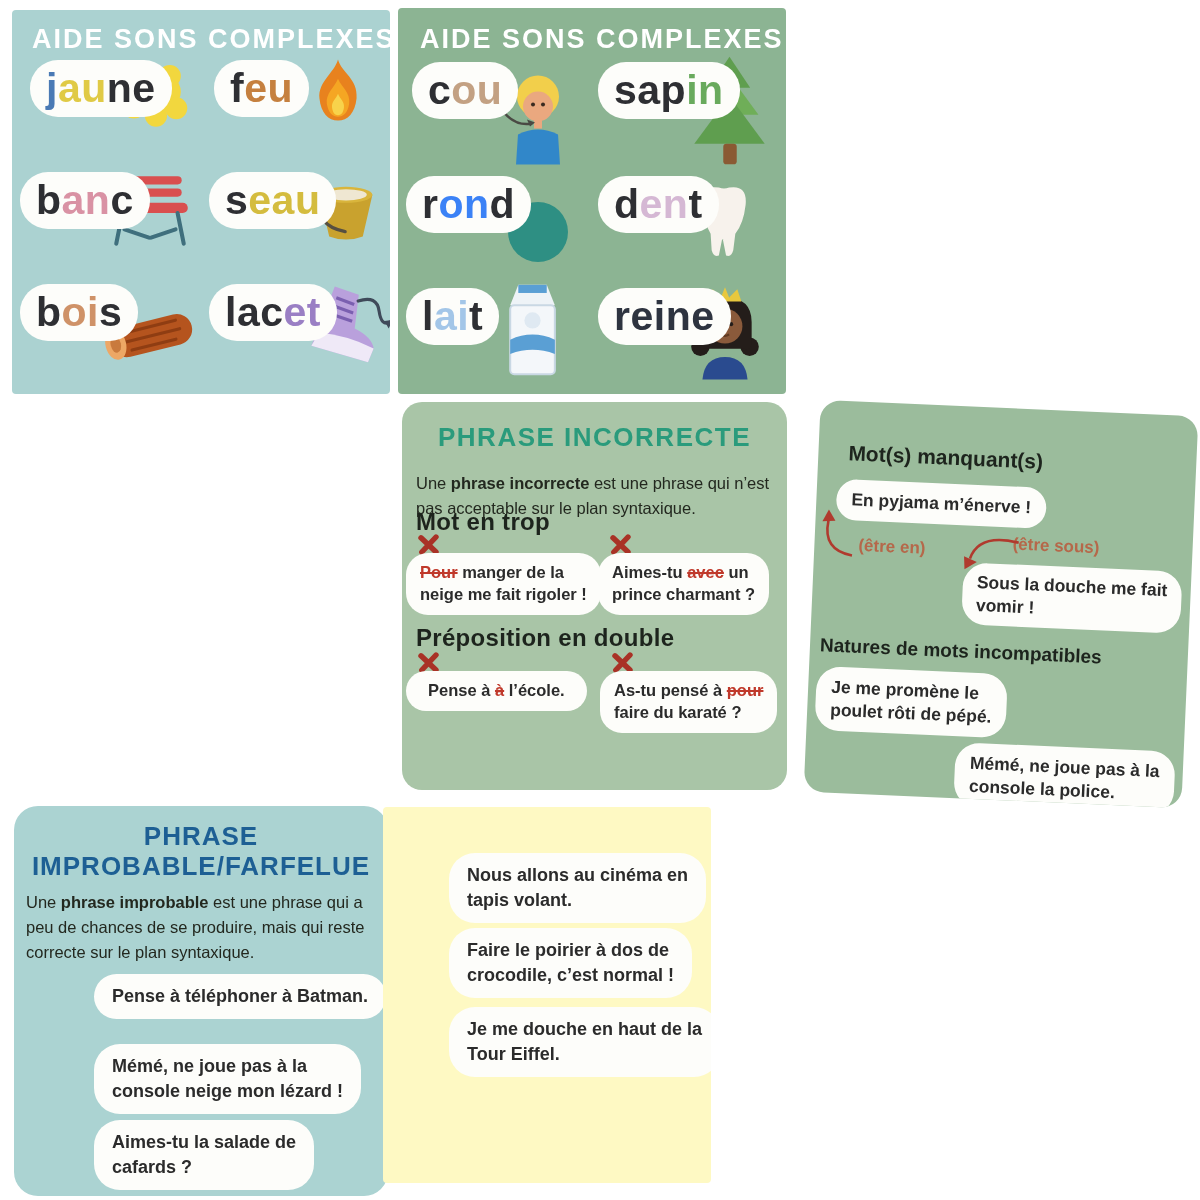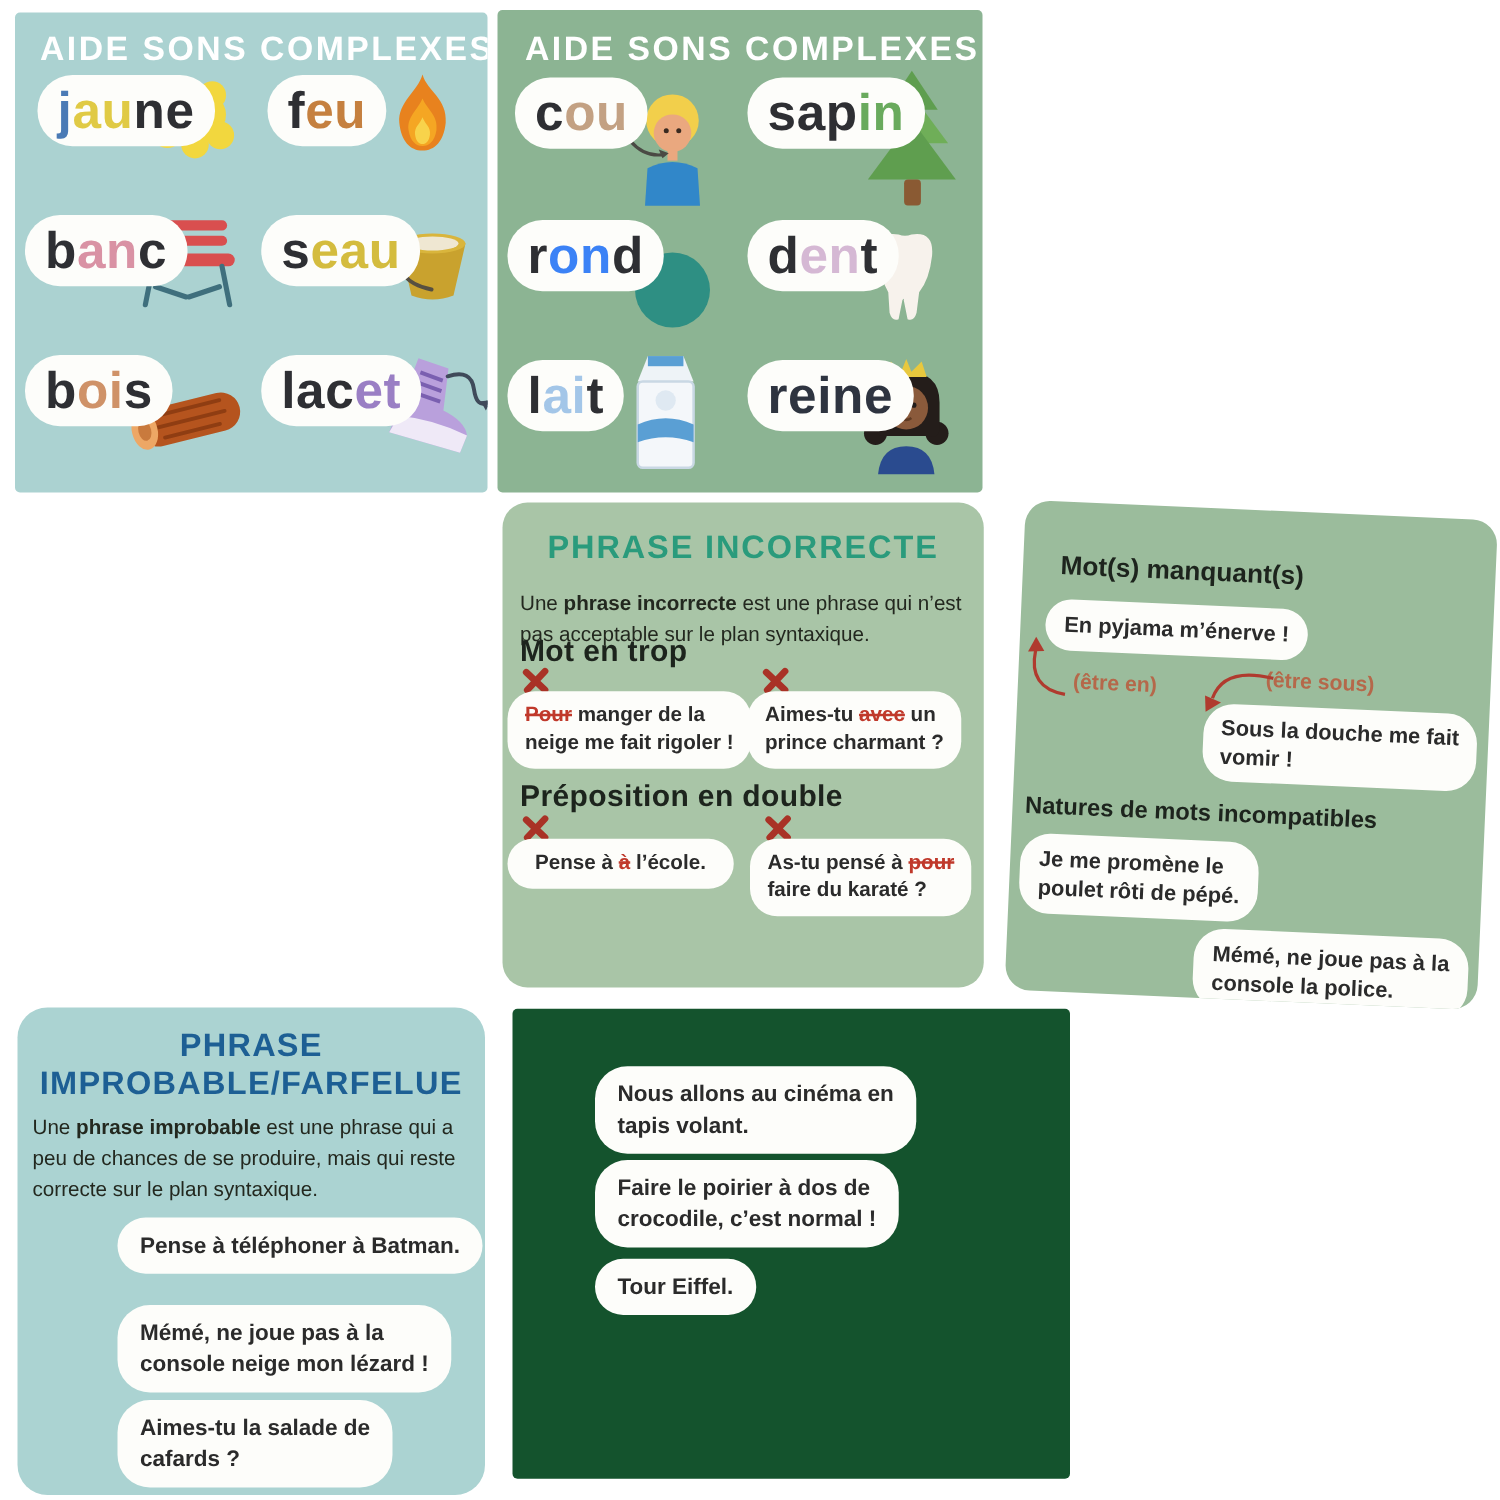--- a/index.html
+++ b/index.html
@@ -4,21 +4,21 @@
 <style>
   html,body{margin:0;padding:0;}
   body{width:1200px;height:1200px;background:#ffffff;font-family:"Liberation Sans",sans-serif;}
   .canvas{position:relative;width:1200px;height:1200px;background:#fff;overflow:hidden;}
   .card{position:absolute;border-radius:4px;overflow:hidden;}
   #card-sons1{left:12px;top:10px;width:378px;height:384px;background:#abd2d1;}
   #card-sons2{left:398px;top:8px;width:388px;height:386px;background:#8cb493;}
   #card-inc{left:402px;top:402px;width:385px;height:388px;background:#a9c5a7;border-radius:20px;}
   #card-man{left:812px;top:408px;width:378px;height:392px;background:#9bbc9c;border-radius:20px;transform:rotate(2.5deg);}
   #card-imp{left:14px;top:806px;width:374px;height:390px;background:#abd3d2;border-radius:24px;}
-  #card-ex2{left:410px;top:807px;width:446px;height:376px;background:#14532d;}
+  #card-ex2{left:383px;top:807px;width:328px;height:376px;background:#fef9c3;}
 
   .sons-title{position:absolute;left:20px;top:14px;font-size:27px;font-weight:800;letter-spacing:2px;color:#ffffff;white-space:nowrap;}
   .pill{position:absolute;background:#fdfdfa;border-radius:28px;padding:5px 16px;font-size:41px;font-weight:700;letter-spacing:.5px;white-space:nowrap;z-index:2;}
   .w-icon{position:absolute;z-index:1;}
   .w-icon svg{width:100%;height:100%;display:block;}
 
   .inc-title{position:absolute;left:0;width:100%;text-align:center;top:20px;font-size:26px;font-weight:800;letter-spacing:1.5px;color:#2a9b7c;}
   .intro{position:absolute;font-size:16.5px;line-height:1.5;color:#23281f;font-weight:500;}
   .intro .b{font-weight:800;}
   .sec-head{position:absolute;font-size:24px;font-weight:800;color:#1d241d;letter-spacing:.3px;white-space:nowrap;}
@@ -264,17 +264,18 @@
   <div class="card" id="card-ex2">
     <div class="e-bubble" style="left:66px;top:46px;">
         <div><span>Nous allons au cinéma en</span></div>
         <div><span>tapis volant.</span></div>
       </div>
     <div class="e-bubble" style="left:66px;top:121px;">
         <div><span>Faire le poirier à dos de</span></div>
         <div><span>crocodile, c’est normal !</span></div>
       </div>
     <div class="e-bubble" style="left:66px;top:200px;">
+        <div><span>Je me douche en haut de la</span></div>
         <div><span>Tour Eiffel.</span></div>
       </div>
   </div>
 
 </div>
 
 </body></html>

